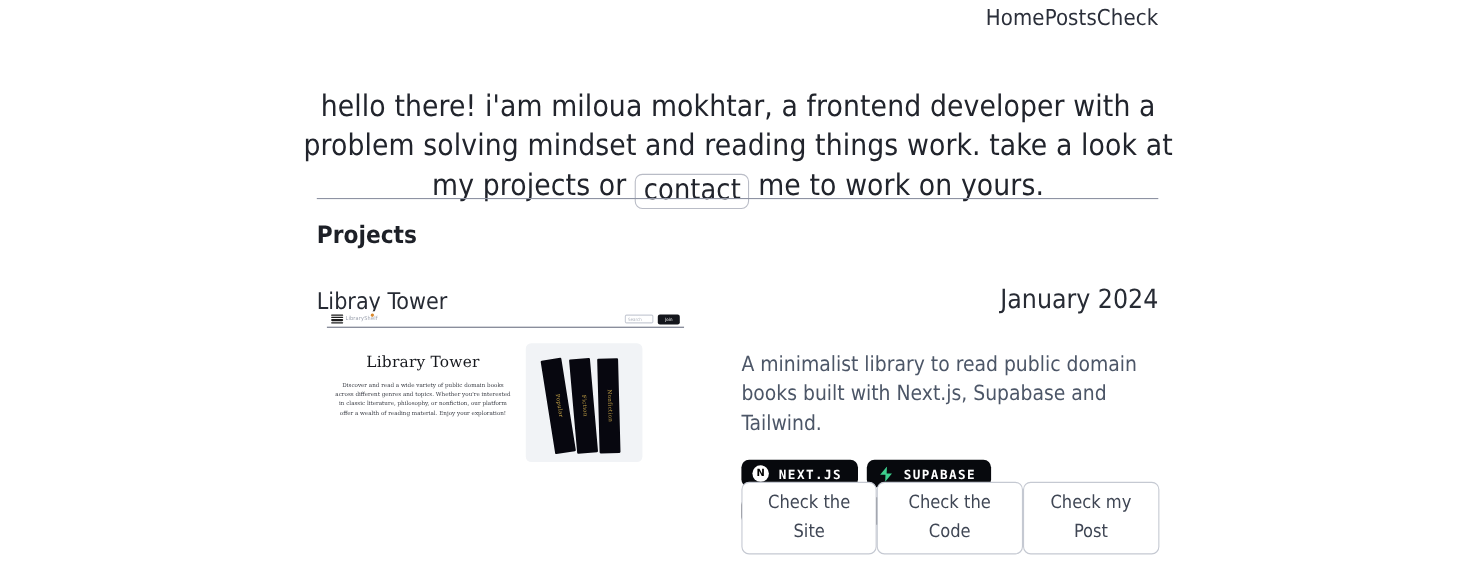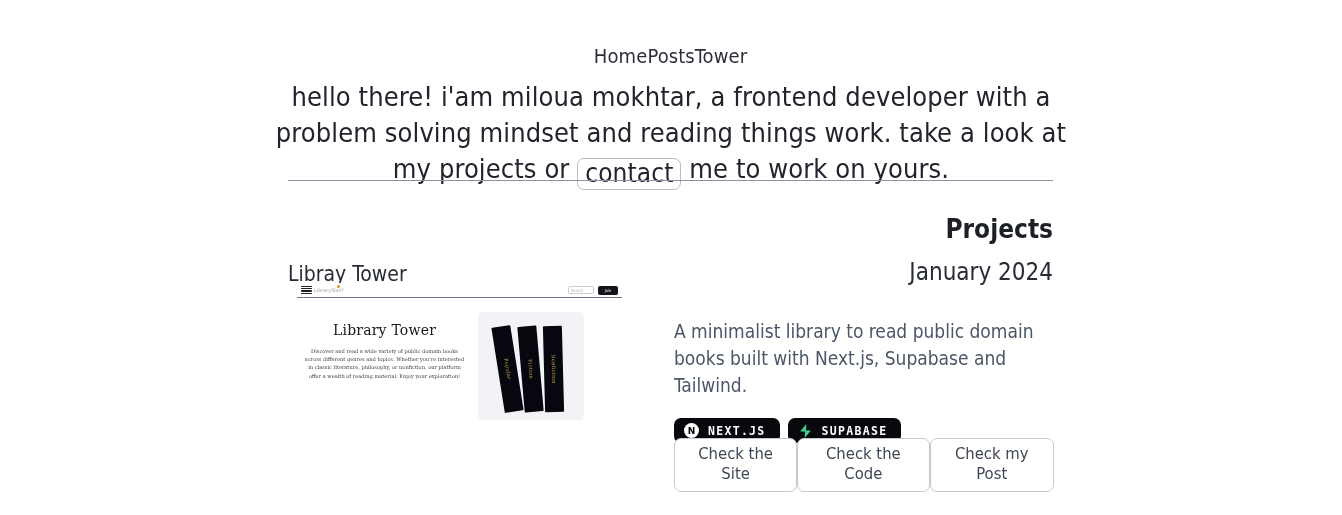--- a/index.html
+++ b/index.html
@@ -10,23 +10,22 @@
     background: #ffffff;
     font-family: "DejaVu Sans Condensed", "Liberation Sans", sans-serif;
     color: #2f3542;
     overflow: hidden;
   }
   .page { position: relative; width: 1342px; height: 515px; }
 
   
   .nav {
     position: absolute; top: 0px; left: 288px; width: 765px;
-    display: flex; justify-content: center; align-items: center;
+    display: flex; justify-content: flex-end; align-items: center;
     padding-top: 4px;
-    margin-top: 40px;
   }
   .nav a {
     font-size: 20px;
     color: #2b2f3a;
     text-decoration: none;
     letter-spacing: 0.1px;
     font-family: "DejaVu Sans Condensed", "Liberation Sans", sans-serif;
   }
 
   
@@ -54,23 +53,23 @@
 
   
   .divider {
     position: absolute; top: 180px; left: 288px;
     width: 765px; height: 1px;
     background: #8e93a3;
   }
 
   
   .section-title {
-    position: absolute; top: 192px; left: 288px; width: 765px;
-    text-align: right;
-    font-size: 26px;
+    position: absolute; top: 184px; left: 288px; width: 765px;
+    text-align: left;
+    font-size: 22px;
     color: #1d2027;
   }
 
   
   .proj-head {
     position: absolute; top: 258px; left: 288px; width: 765px;
     display: flex; justify-content: space-between; align-items: flex-end;
   }
   .proj-title { font-size: 21px; color: #272b34; }
   .proj-date  { font-size: 24px; color: #272b34; }
@@ -180,34 +179,34 @@
     letter-spacing: 0;
   }
   .links {
     position: absolute; top: 148px; left: 0; width: 380px;
     display: flex; justify-content: space-between;
   }
   .link-btn {
     border: 1px solid #c5c9d2; border-radius: 7px;
     background: #ffffff; color: #3f4654;
     font-family: "DejaVu Sans Condensed", "Liberation Sans", sans-serif;
-    font-size: 16.5px; line-height: 20px;
+    font-size: 16.5px; line-height: 26px;
     padding: 5px 9px 7px 9px;
     cursor: pointer;
   }
 </style>
 </head>
 <body>
 
 <div class="page">
 
   <nav class="nav">
     <a href="#">Home</a>
     <a href="#">Posts</a>
-    <a href="#">Tower</a>
+    <a href="#">Check</a>
   </nav>
 
   <p class="hero">
     <span>hello there! i'am miloua mokhtar, a frontend developer with a problem solving mindset and reading things work. take a look at my projects or</span>
     <span class="contact-btn">contact</span>
     <span>me to work on yours.</span>
   </p>
 
   <div class="divider"></div>
 

